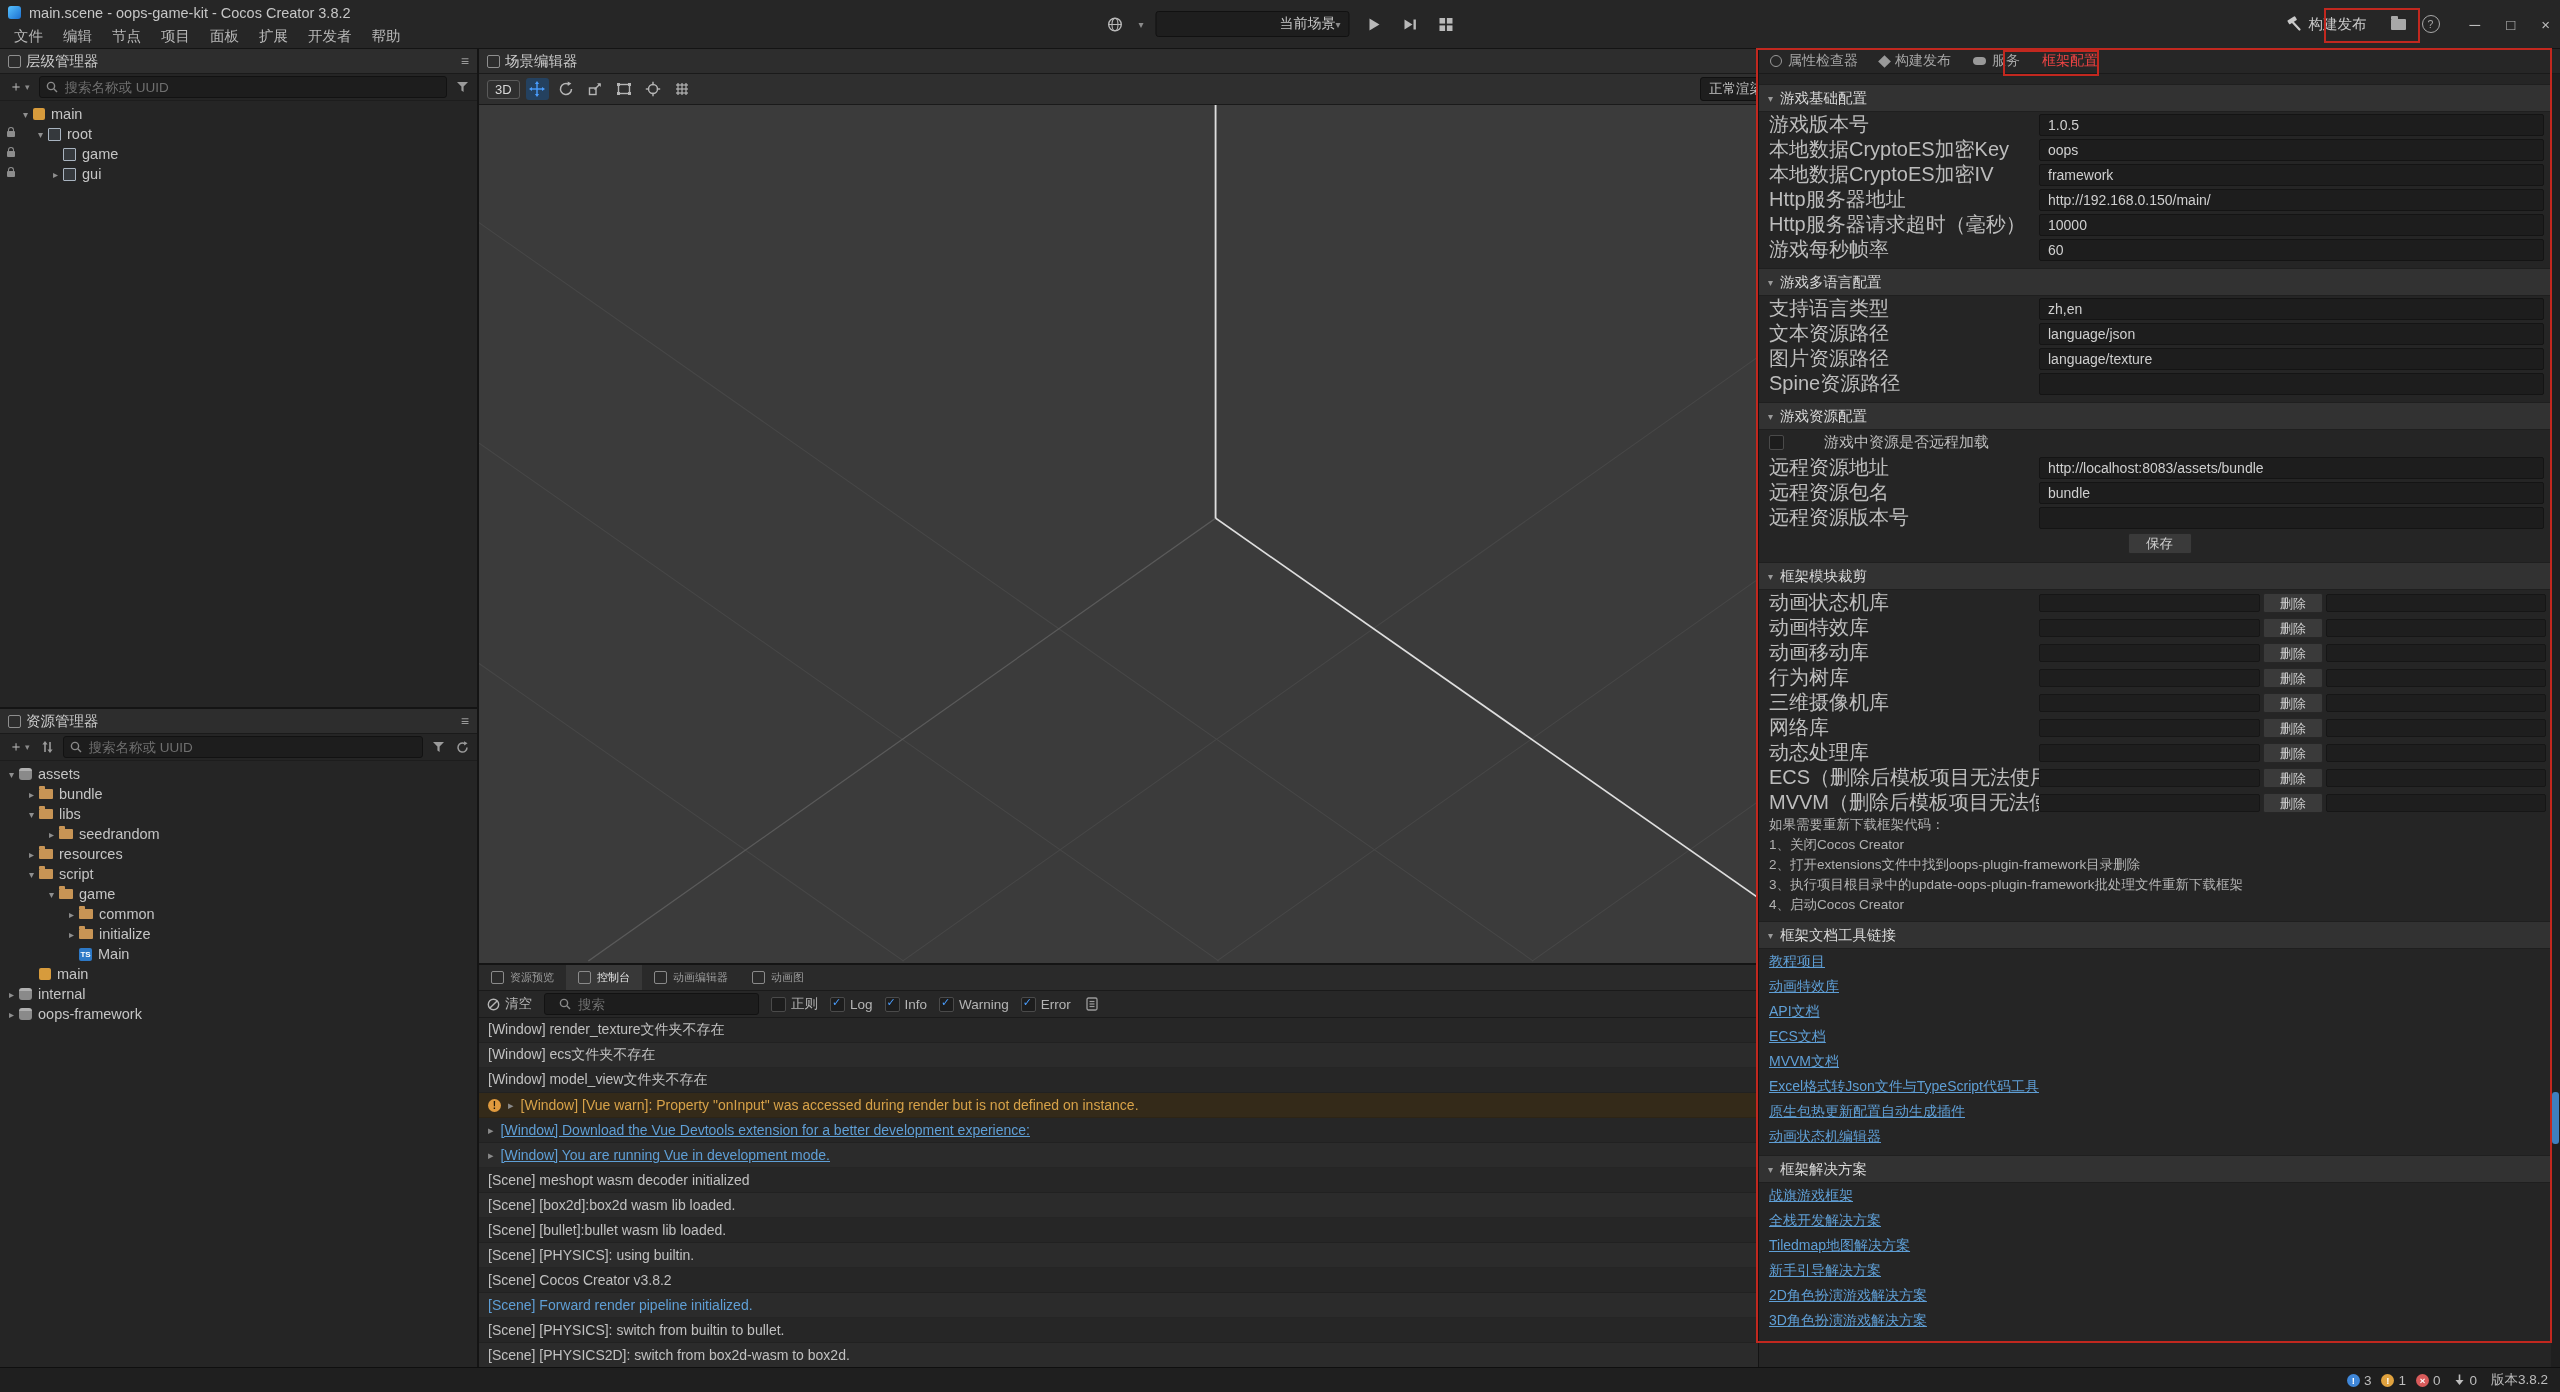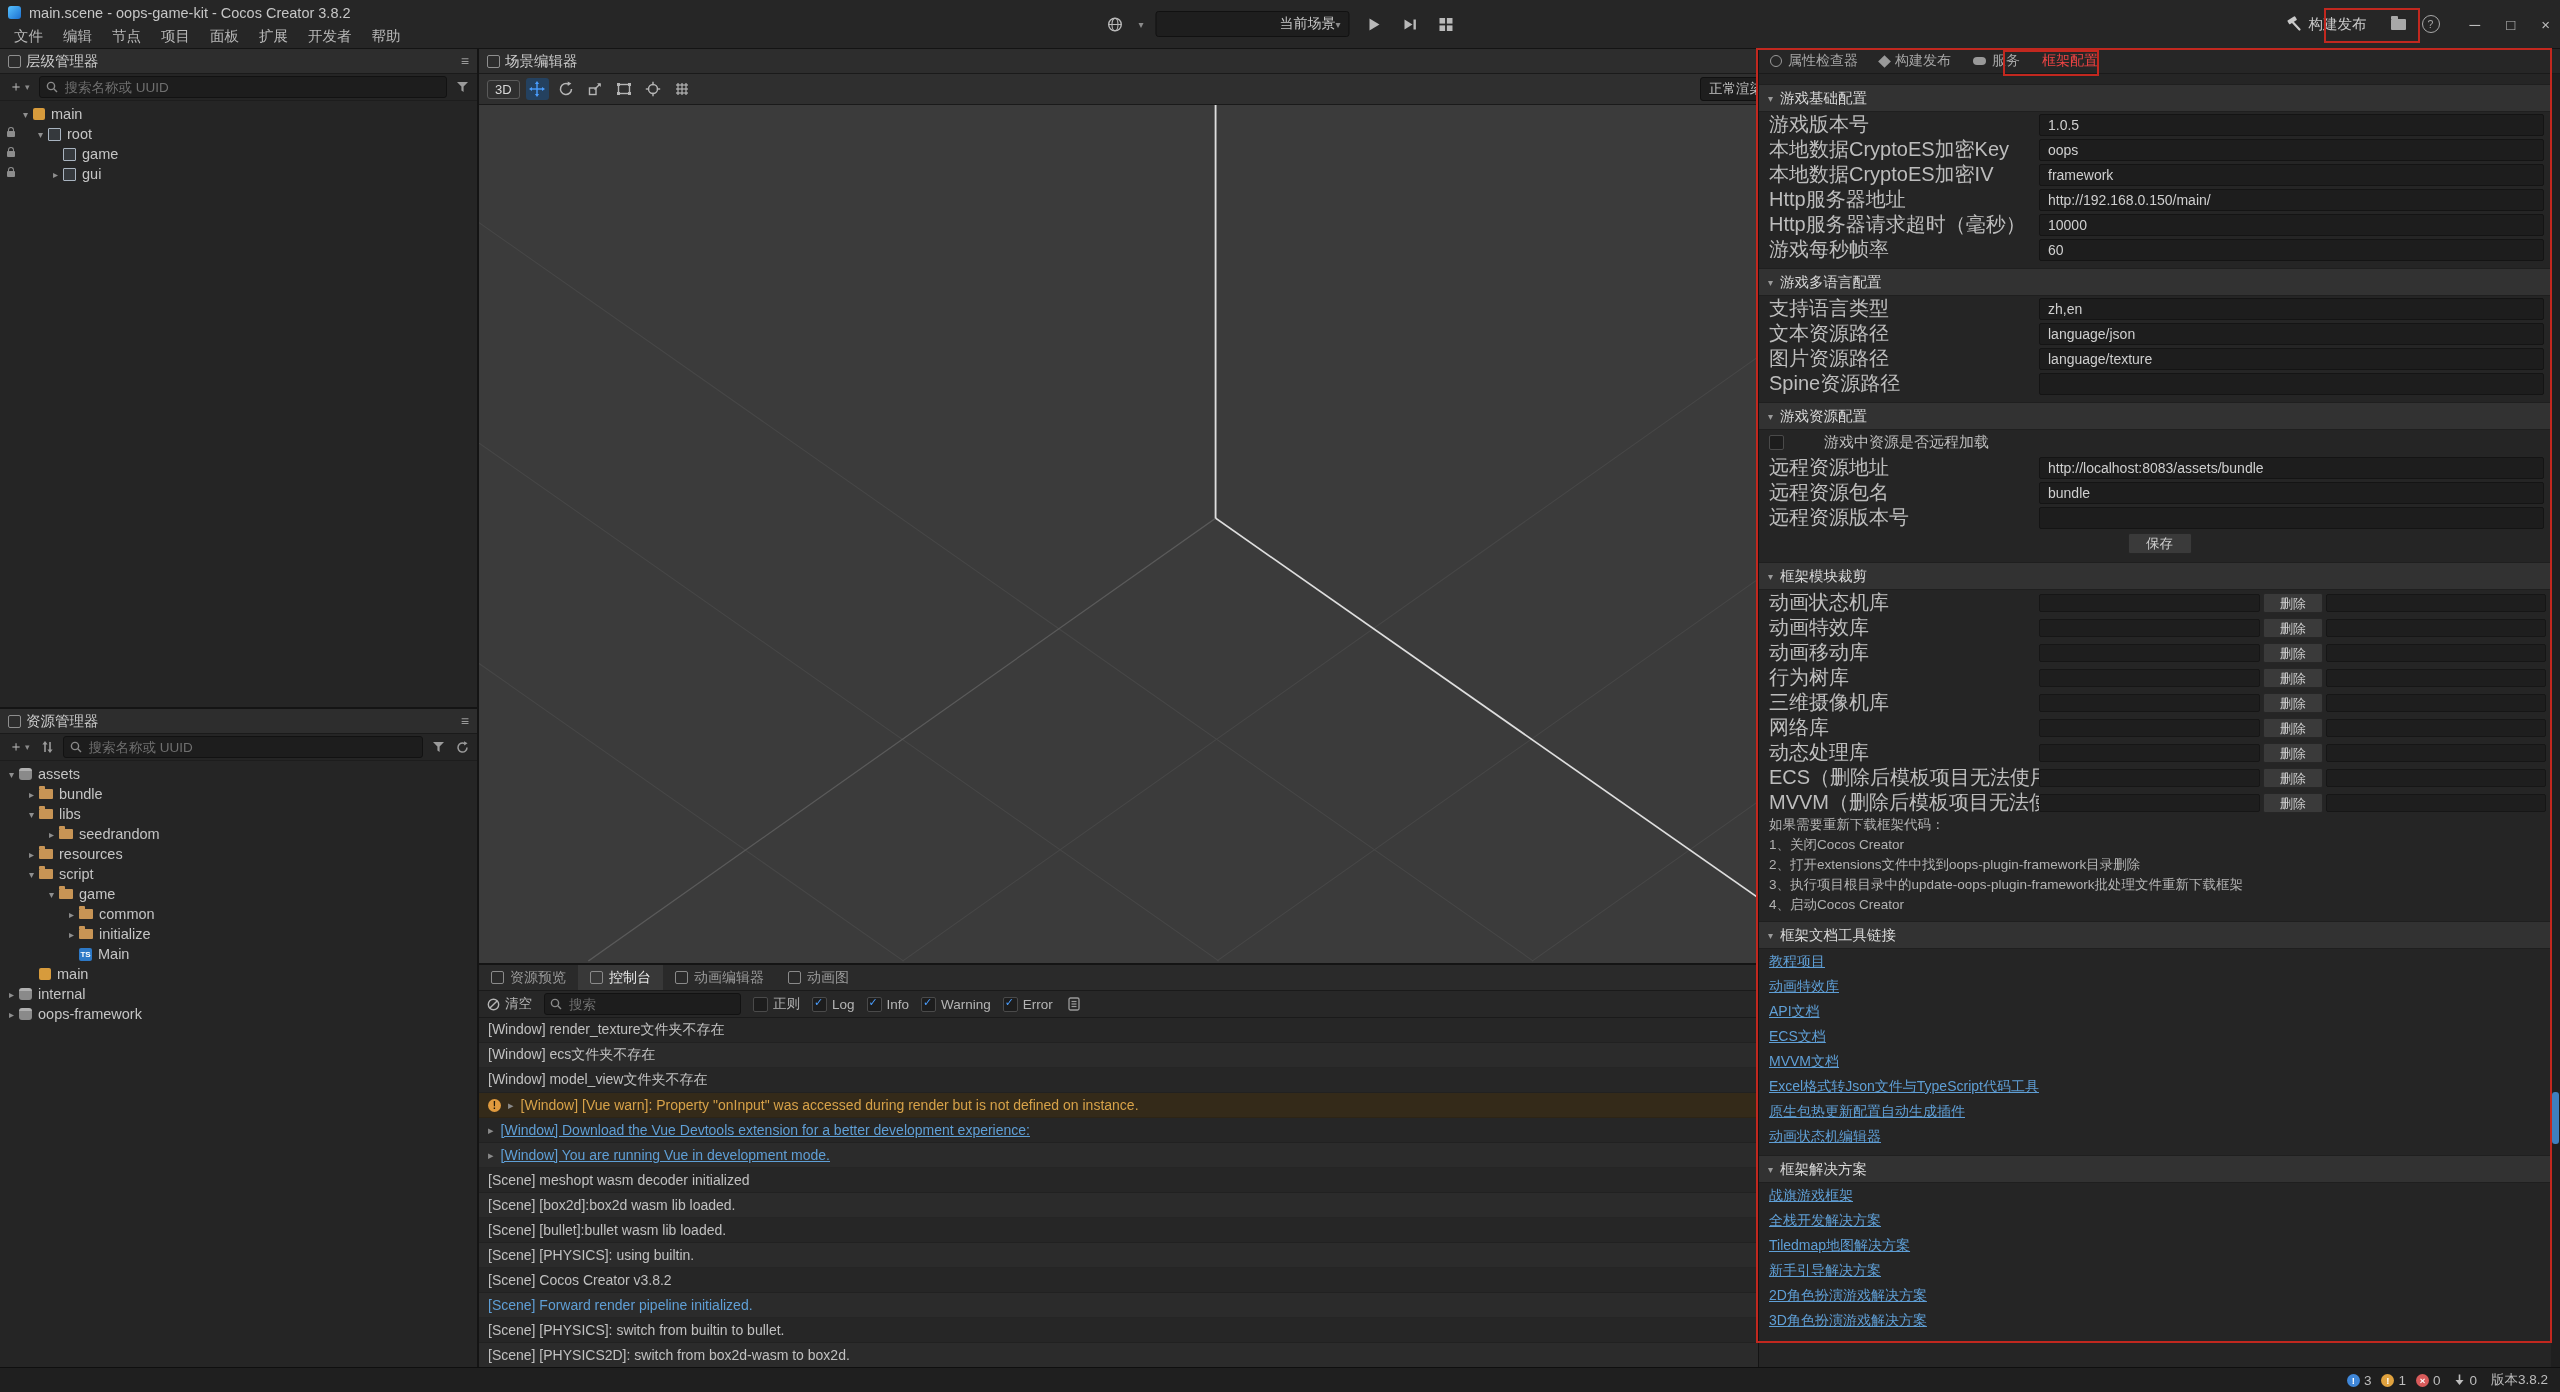--- a/index.html
+++ b/index.html
@@ -66,26 +66,26 @@
   .tool-ico.active{background:#24415f;}
   .render-select{width:130px;height:22px;background:#1e1e1e;border:1px solid #111;border-radius:3px;display:flex;align-items:center;justify-content:space-between;padding:0 8px;font-size:13.5px;color:#c4c4c4;}
   .right-tools{margin-left:auto;display:flex;align-items:center;gap:8px;}
   .tool-ico.boxed{border:1px solid #6f6f6f;background:#3a3a3a;}
   #viewport{flex:1;background:#3b3b3b;position:relative;overflow:hidden;}
   #viewport svg.grid{position:absolute;inset:0;}
   #gizmo{position:absolute;right:26px;top:14px;}
 
   #console-panel{flex:1;display:flex;flex-direction:column;background:#252525;}
   .console-tabs{height:25px;background:#2a2a2a;border-bottom:1px solid #1a1a1a;display:flex;align-items:stretch;flex:none;}
-  .ctab{display:flex;align-items:center;gap:6px;padding:8px 12px;font-size:14px;color:#9a9a9a;}
+  .ctab{display:flex;align-items:center;gap:6px;padding:8px 12px;font-size:11px;color:#9a9a9a;}
   .ctab.active{background:#383838;color:#e6e6e6;}
   .tab-ico{width:11px;height:11px;border:1px solid #8a8a8a;border-radius:2px;}
   .console-toolbar{height:26px;background:#272727;border-bottom:1px solid #1a1a1a;display:flex;align-items:center;gap:12px;padding:0 8px;flex:none;}
   .clear-btn{display:flex;align-items:center;gap:5px;font-size:13.5px;color:#b5b5b5;}
-  .csearch{width:185px;height:20px;background:#1d1d1d;border:1px solid #121212;border-radius:3px;display:flex;align-items:center;gap:5px;padding:0 5px;}
+  .csearch{width:185px;height:20px;background:#1d1d1d;border:1px solid #121212;border-radius:3px;display:flex;align-items:center;gap:5px;padding:0 14px;}
   .csearch input{width:120px;background:transparent;border:none;outline:none;color:#bdbdbd;font-size:13.5px;font-family:inherit;}
   .csearch input::placeholder{color:#6f6f6f;}
   #filter-group{display:flex;align-items:center;gap:12px;}
   .cb-label{display:flex;align-items:center;gap:5px;font-size:13.5px;color:#b5b5b5;}
   .cb{width:13px;height:13px;background:#1d1d1d;border:1px solid #4a4a4a;border-radius:2px;position:relative;flex:none;}
   .cb.checked::after{content:"✓";position:absolute;left:1px;top:-2px;font-size:11px;color:#4a9eff;font-weight:bold;}
   #log-list{flex:1;overflow:hidden;font-size:14px;text-align:right;}
   .log-row{height:24px;display:flex;align-items:center;gap:7px;padding:0 9px;color:#c0c0c0;border-bottom:1px solid rgba(0,0,0,.12);}
   .log-row.even{background:#262626;}
   .log-row.odd{background:#2b2b2b;}

